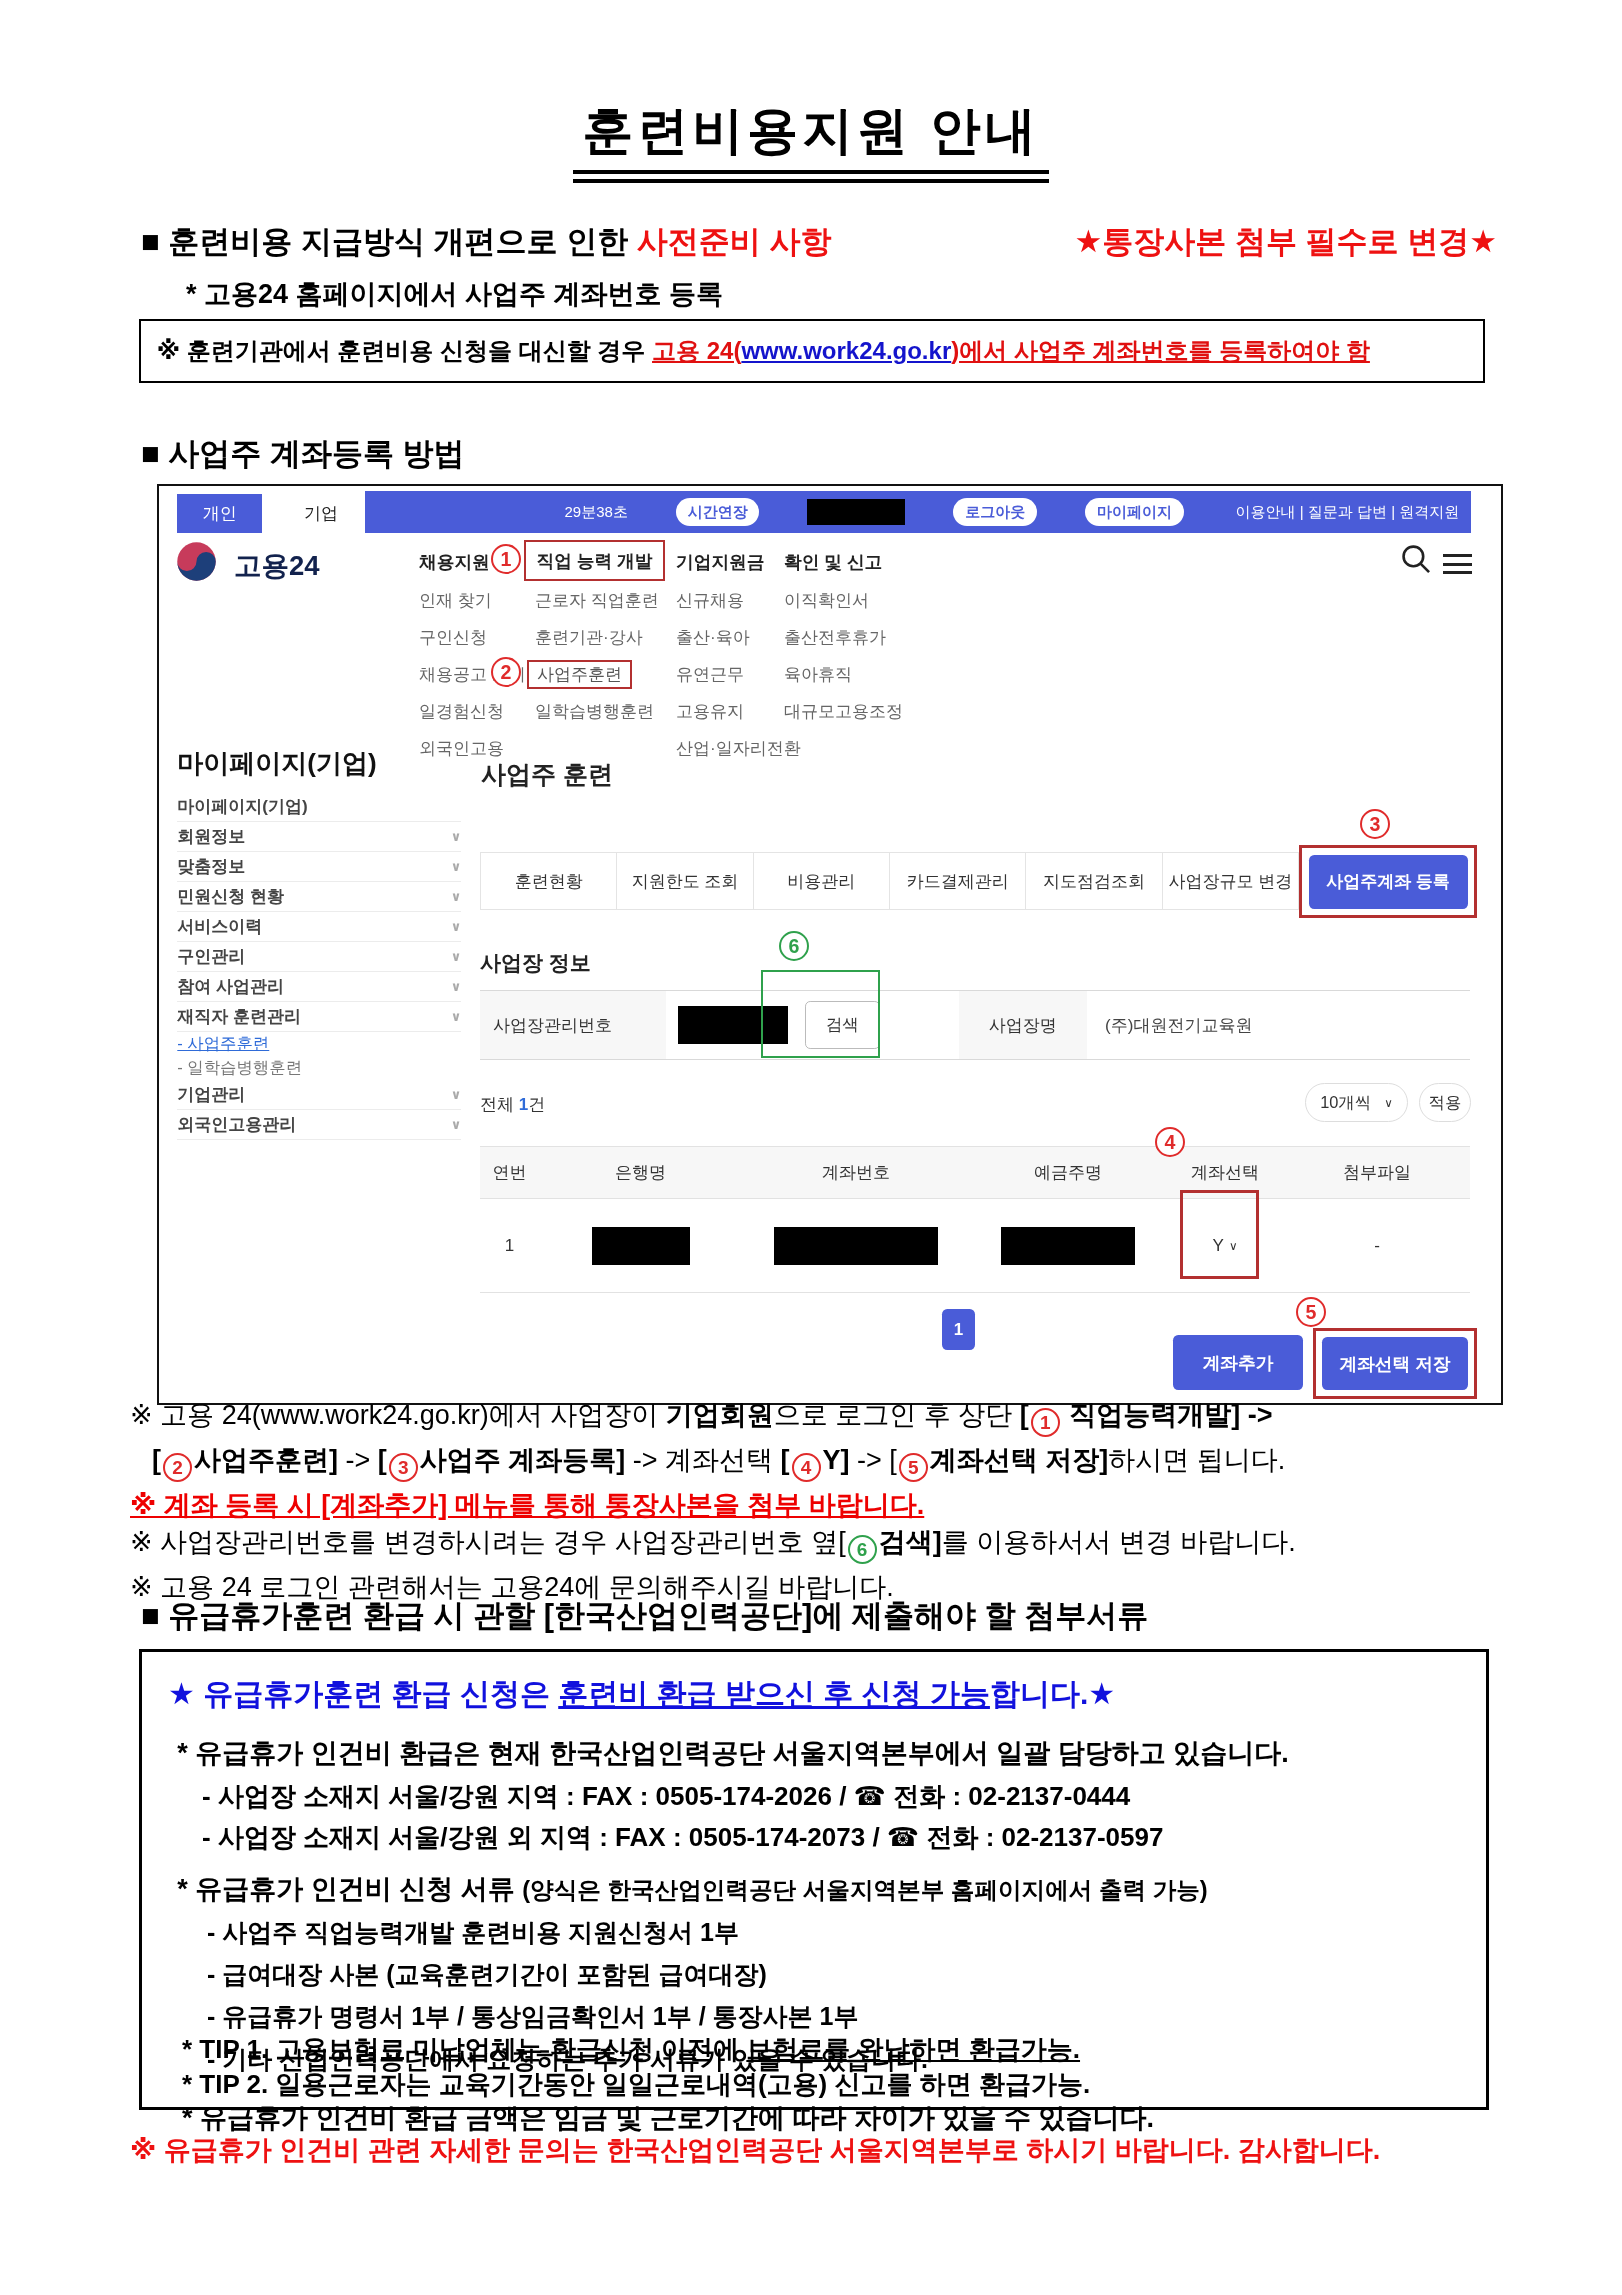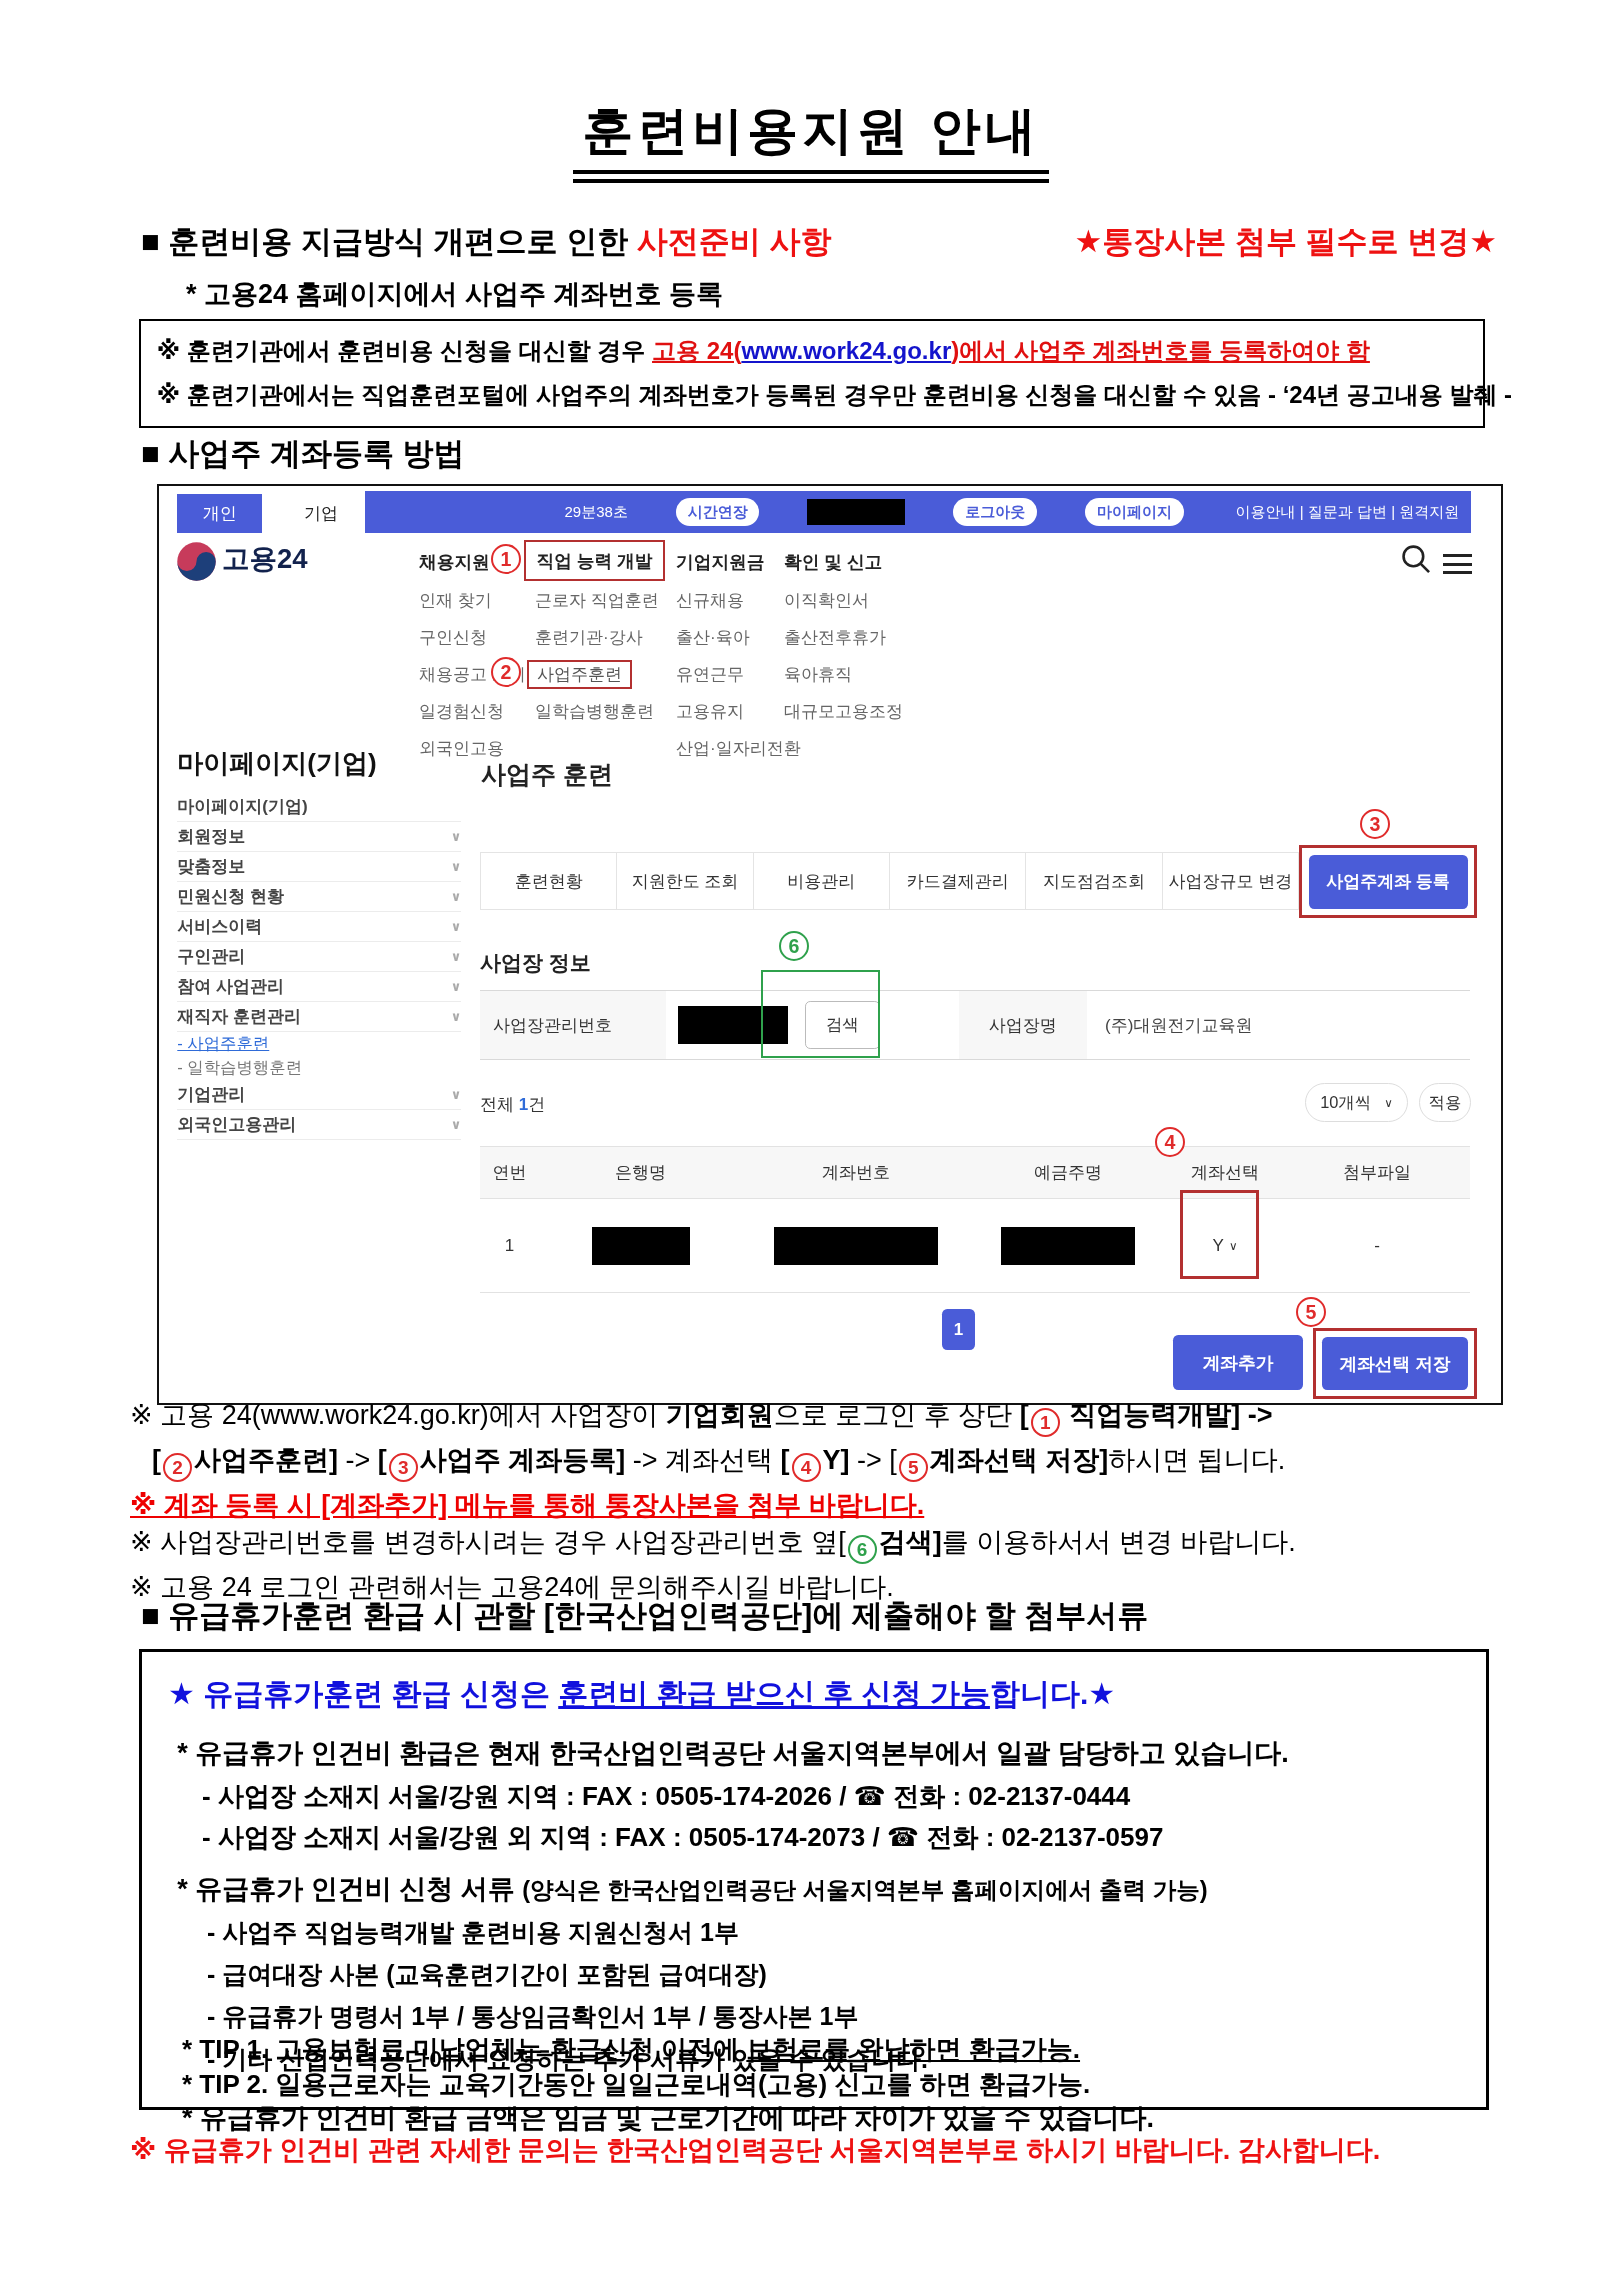--- a/index.html
+++ b/index.html
@@ -51,21 +51,21 @@
   
   .shot{position:absolute;left:157px;top:484px;width:1317px;height:917px;border:2px solid #111;
         background:#fff;overflow:hidden;font-weight:500;padding-left:25px;}
   .s-tab-personal{background:#4a5cd8;color:#fff;display:flex;align-items:center;justify-content:center;font-size:17px;}
   .s-tab-business{background:#fff;color:#222;display:flex;align-items:center;justify-content:center;font-size:17px;}
   .s-topbar{background:#4a5cd8;color:#fff;display:flex;align-items:center;justify-content:flex-end;
             gap:9.2px;padding-right:11.8px;box-sizing:border-box;font-size:15px;}
   .tb-pill{background:#fff;color:#4a5cd8;border-radius:17px;padding:4.6px 11.8px;font-weight:700;}
   .tb-redact{width:98px;height:26px;background:#000;display:inline-block;}
   .tb-links{margin-left:3.9px;}
-  .s-logo{display:flex;align-items:flex-start;gap:5px;}
+  .s-logo{display:flex;align-items:flex-end;gap:17px;}
   .s-logo-text{font-size:27.5px;font-weight:800;color:#12224d;}
   .s-nav{font-size:17.7px;font-weight:700;color:#222;}
   .boxed-red{border:2.6px solid #b33030;padding:6.5px 10.5px;}
   .menu-col{display:flex;flex-direction:column;}
   .menu-col .mi{height:37px;display:flex;align-items:center;font-size:17px;color:#666;}
   .mi-boxed{border:2.6px solid #b33030;padding:1.3px 7.9px;margin-left:-7.9px;color:#555;}
   .side-title{font-size:26px;font-weight:800;color:#111;}
   .side-menu{width:284px;}
   .sm-item{height:29px;display:flex;align-items:center;justify-content:space-between;
            font-size:17px;font-weight:600;color:#444;border-bottom:0.7px solid #ececec;}
@@ -120,23 +120,20 @@
   <div class="sec-head sec1">
     <span><span>■ 훈련비용 지급방식 개편으로 인한 </span><span class="red">사전준비 사항</span></span>
     <span class="red">★통장사본 첨부 필수로 변경★</span>
   </div>
   <div class="sub-note">* 고용24 홈페이지에서 사업주 계좌번호 등록</div>
 
   <div class="notice-box">
     <div class="nowrap">
       <span>※ 훈련기관에서 훈련비용 신청을 대신할 경우 </span><span class="red-u">고용 24(</span><span class="link-u">www.work24.go.kr</span><span class="red-u">)에서 사업주 계좌번호를 등록하여야 함</span>
     </div>
-    <div class="nowrap">
-      <span>※ 훈련기관에서는 직업훈련포털에 사업주의 계좌번호가 등록된 경우만 훈련비용 신청을 대신할 수 있음</span><span class="bold"> - ‘24년 공고내용 발췌 -</span>
-    </div>
   </div>
 
   <div class="sec-head" style="top:433px;">■ 사업주 계좌등록 방법</div>
 
   <div class="shot">
 
     <div class="s-tab-personal abs" style="left:18.3px;top:7.9px;width:85px;height:39px;">개인</div>
     <div class="s-tab-business abs" style="left:126px;top:7.9px;width:72px;height:39px;">기업</div>
     <div class="s-topbar abs" style="left:206px;top:5.2px;width:1106px;height:42px;gap:48px;">
       <span>29분38초</span>

